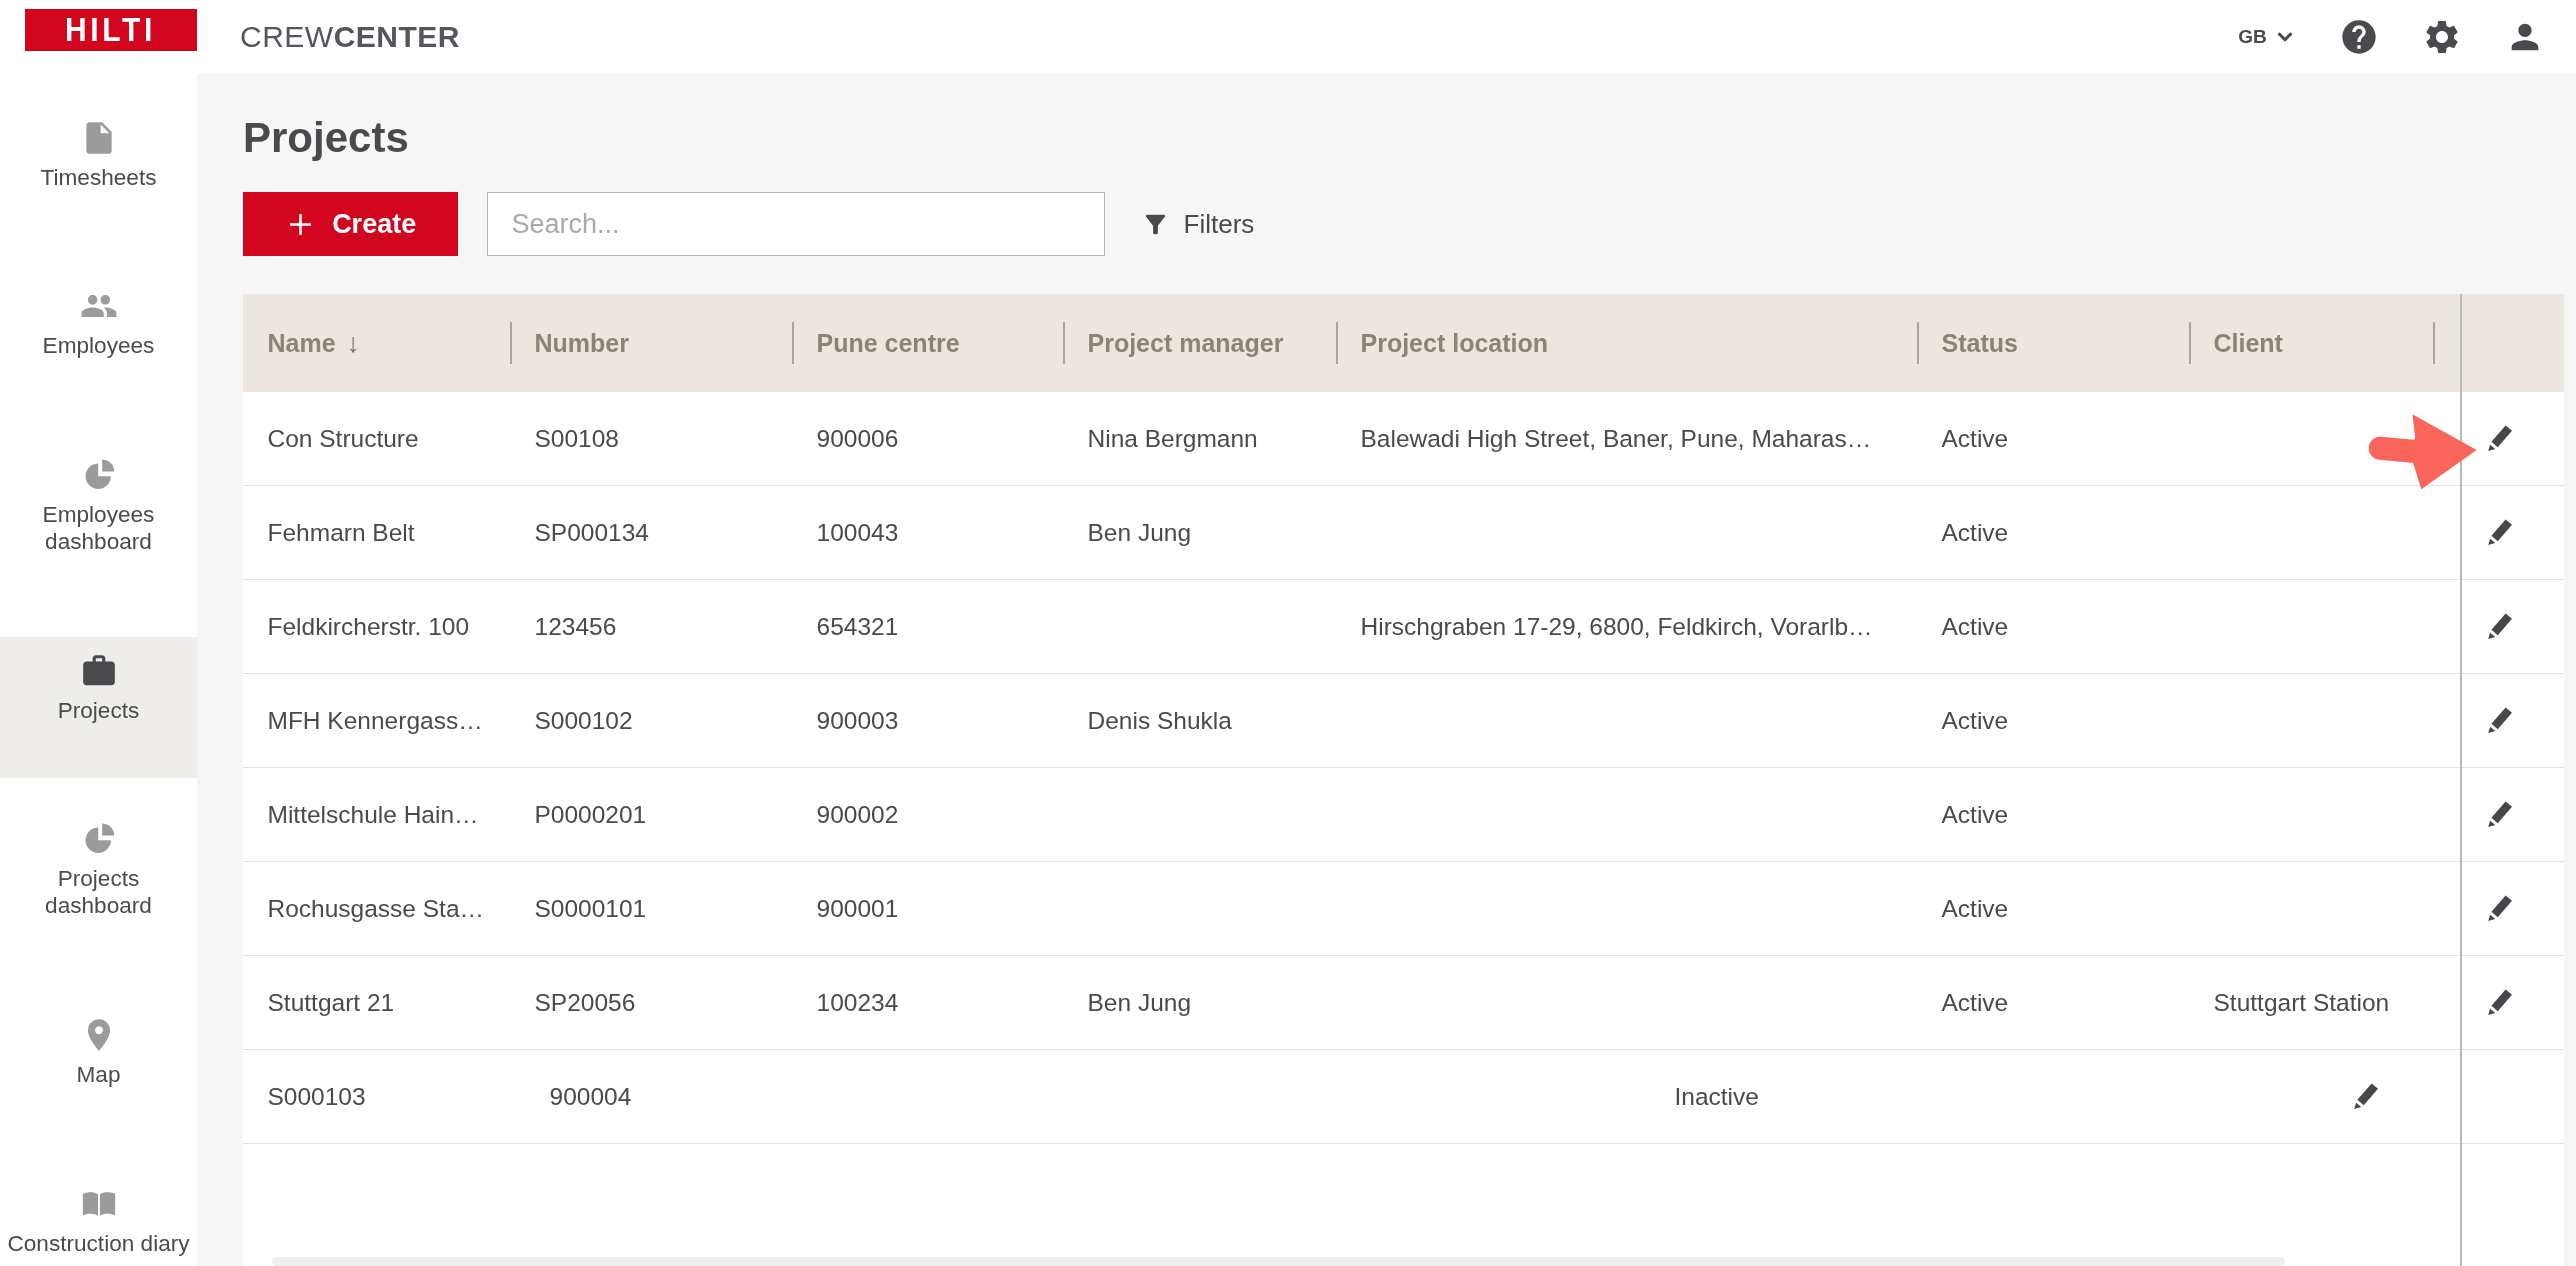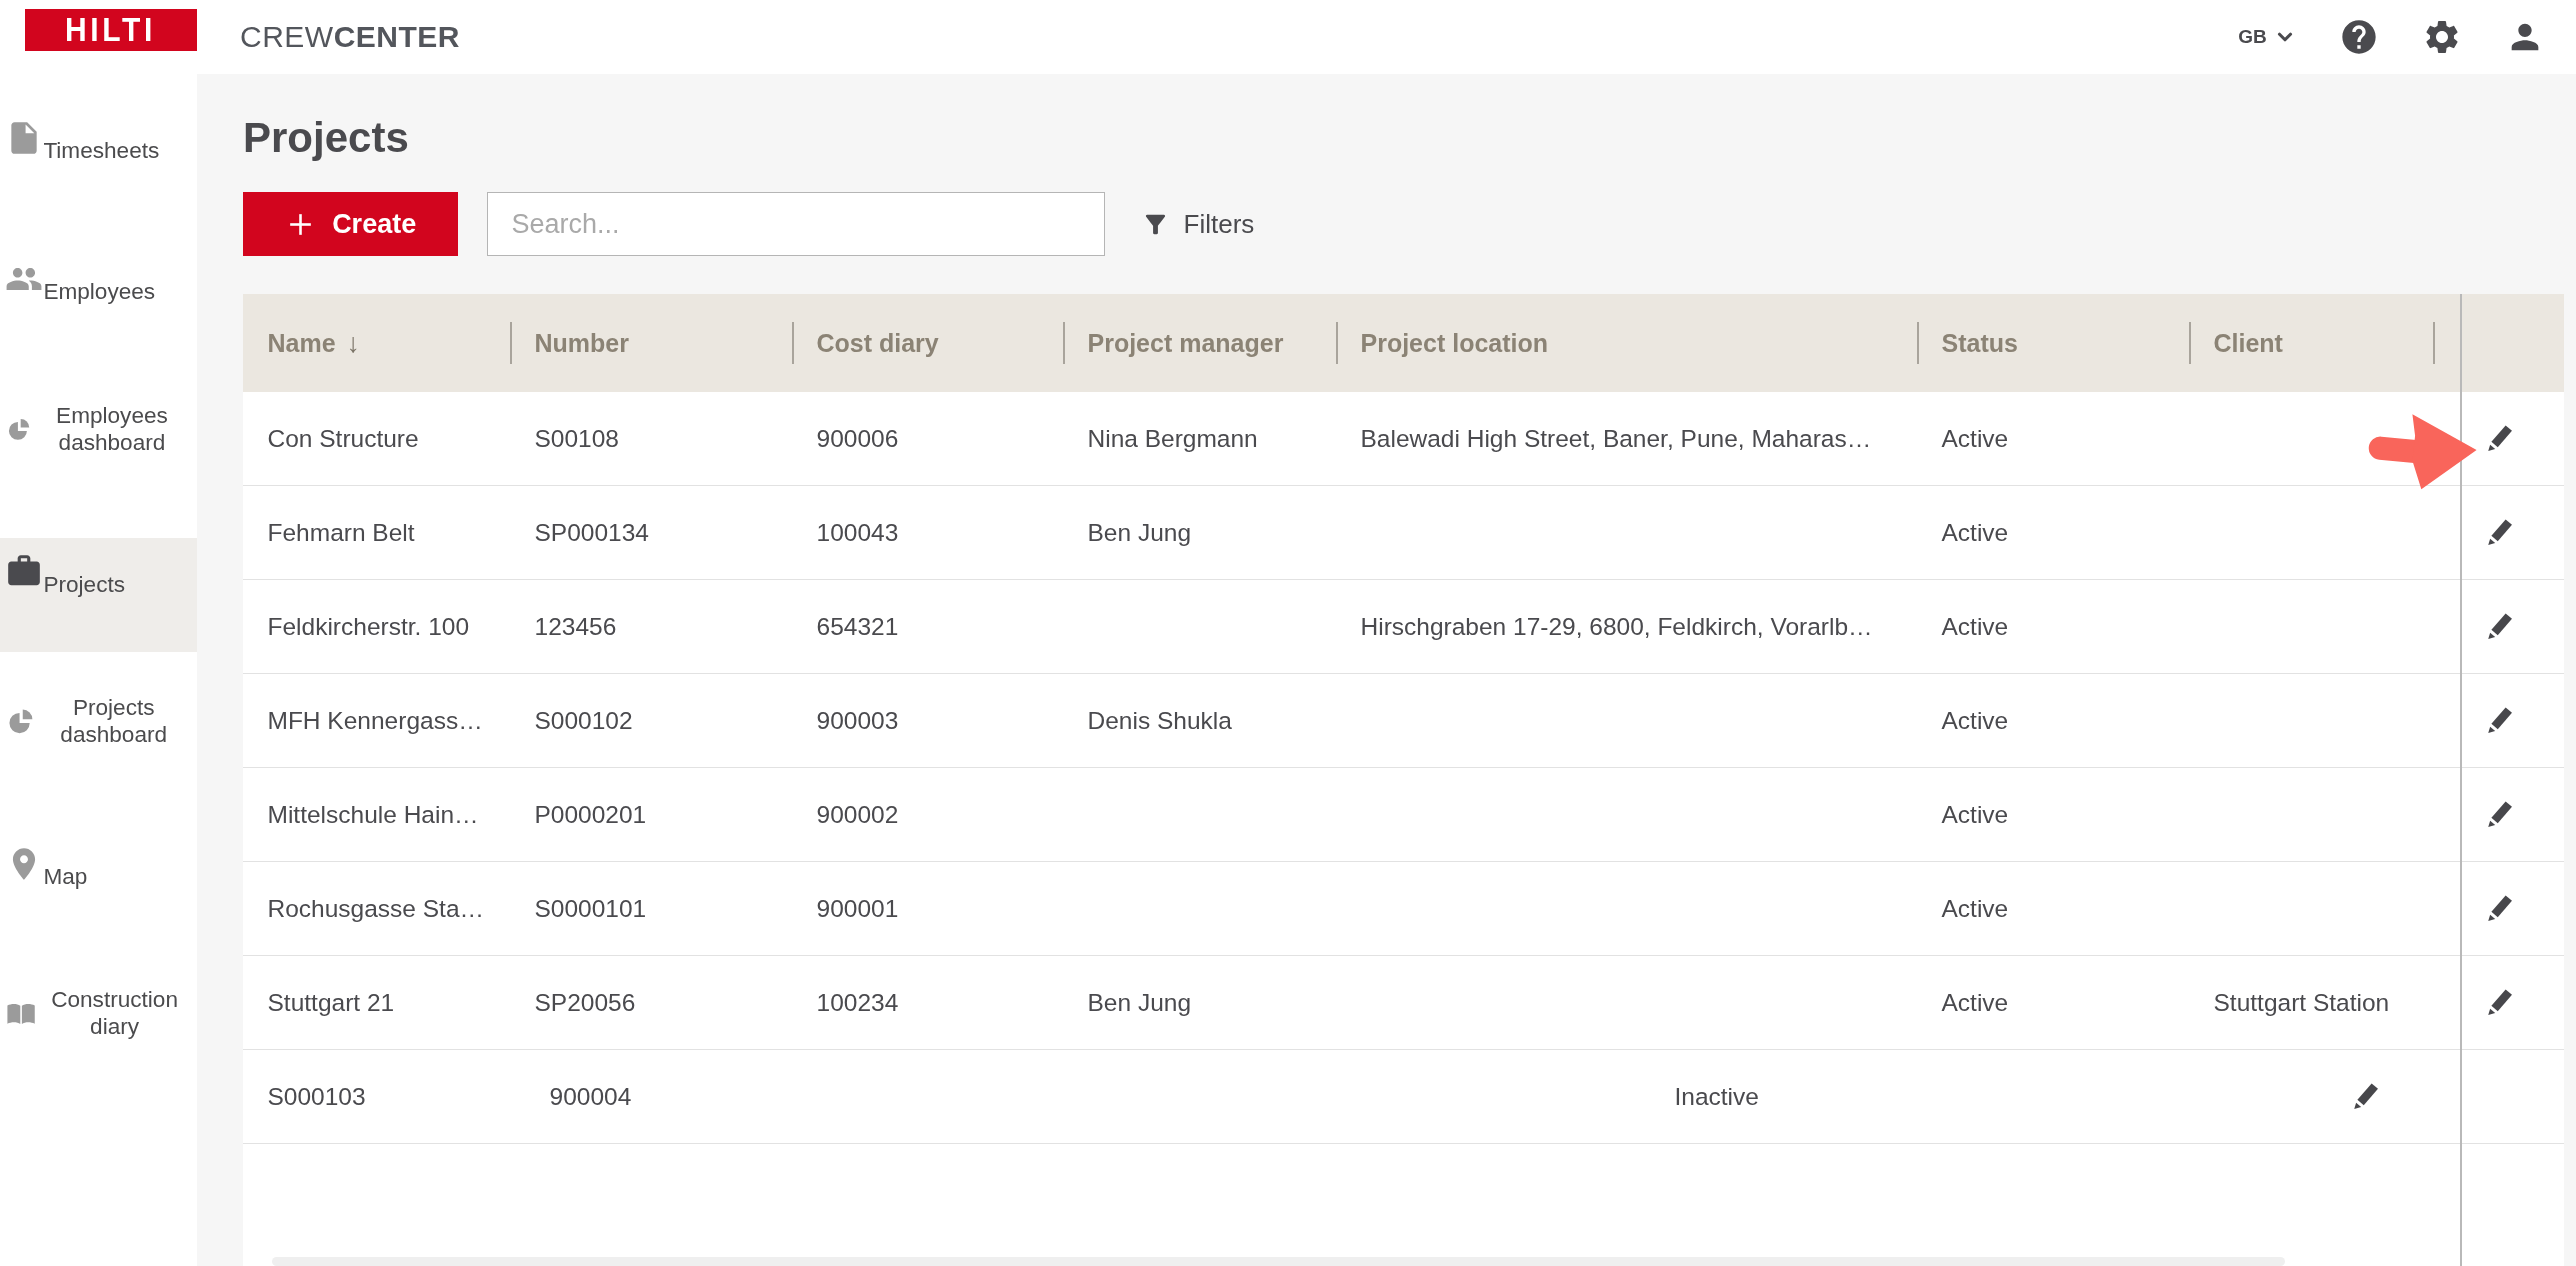--- a/index.html
+++ b/index.html
@@ -14,21 +14,21 @@
   .wordmark { position:absolute; left:240px; top:0; height:74px; display:flex; align-items:center;
               font-size:30px; color:#53565c; letter-spacing:0.5px; }
   .wordmark .bold { font-weight:700; }
   .topbar-right { position:absolute; right:31px; top:0; height:74px; display:flex; align-items:center; gap:43px; }
   .locale { display:flex; align-items:center; gap:7.2px; font-size:19px; font-weight:700; color:#4a4a4e; cursor:pointer; }
   .tb-icon { width:40px; height:40px; display:block; cursor:pointer; }
   .tb-icon svg { width:100%; height:100%; fill:#4a4a4e; }
 
   
   .sidebar { position:absolute; left:0; top:74px; width:197px; height:1192px; background:#ffffff; padding-top:30px; }
-  .nav-item { padding:14.5px 5.4px 54px; margin-bottom:28px; display:flex; flex-direction:row; align-items:flex-end; cursor:pointer; }
+  .nav-item { padding:14.5px 5.4px 54px; margin-bottom:28px; display:flex; flex-direction:column; align-items:center; cursor:pointer; }
   .nav-item .nicon { width:38px; height:38px; margin-bottom:7.2px; }
   .nav-item .nicon svg { width:100%; height:100%; fill:#9b9b9b; }
   .nav-item .nlabel { font-size:22.6px; line-height:27px; color:#4b4b4d; text-align:center; }
   .nav-item.active { background:#efedea; }
   .nav-item.active .nicon svg { fill:#4a4a4e; }
 
   
   .page-title { position:absolute; left:243px; top:114px; font-size:42px; font-weight:700; color:#4a4a4e; }
   .create-btn { position:absolute; left:243px; top:192px; width:215px; height:64px; background:#d2051e; border:none;
                 color:#fff; font-family:inherit; font-size:27px; font-weight:700; display:flex; align-items:center;
@@ -167,21 +167,21 @@
 <section class="card">
   <div class="thead">
     <div class="th c0">
       <span>Name</span>
       <span class="sort-arrow">↓</span>
     </div>
     <div class="th c1">
         <span>Number</span>
       </div>
     <div class="th c2">
-        <span>Cost diary</span>
+        <span>Pune centre</span>
       </div>
     <div class="th c3">
         <span>Project manager</span>
       </div>
     <div class="th c4">
         <span>Project location</span>
       </div>
     <div class="th c5">
         <span>Status</span>
       </div>

